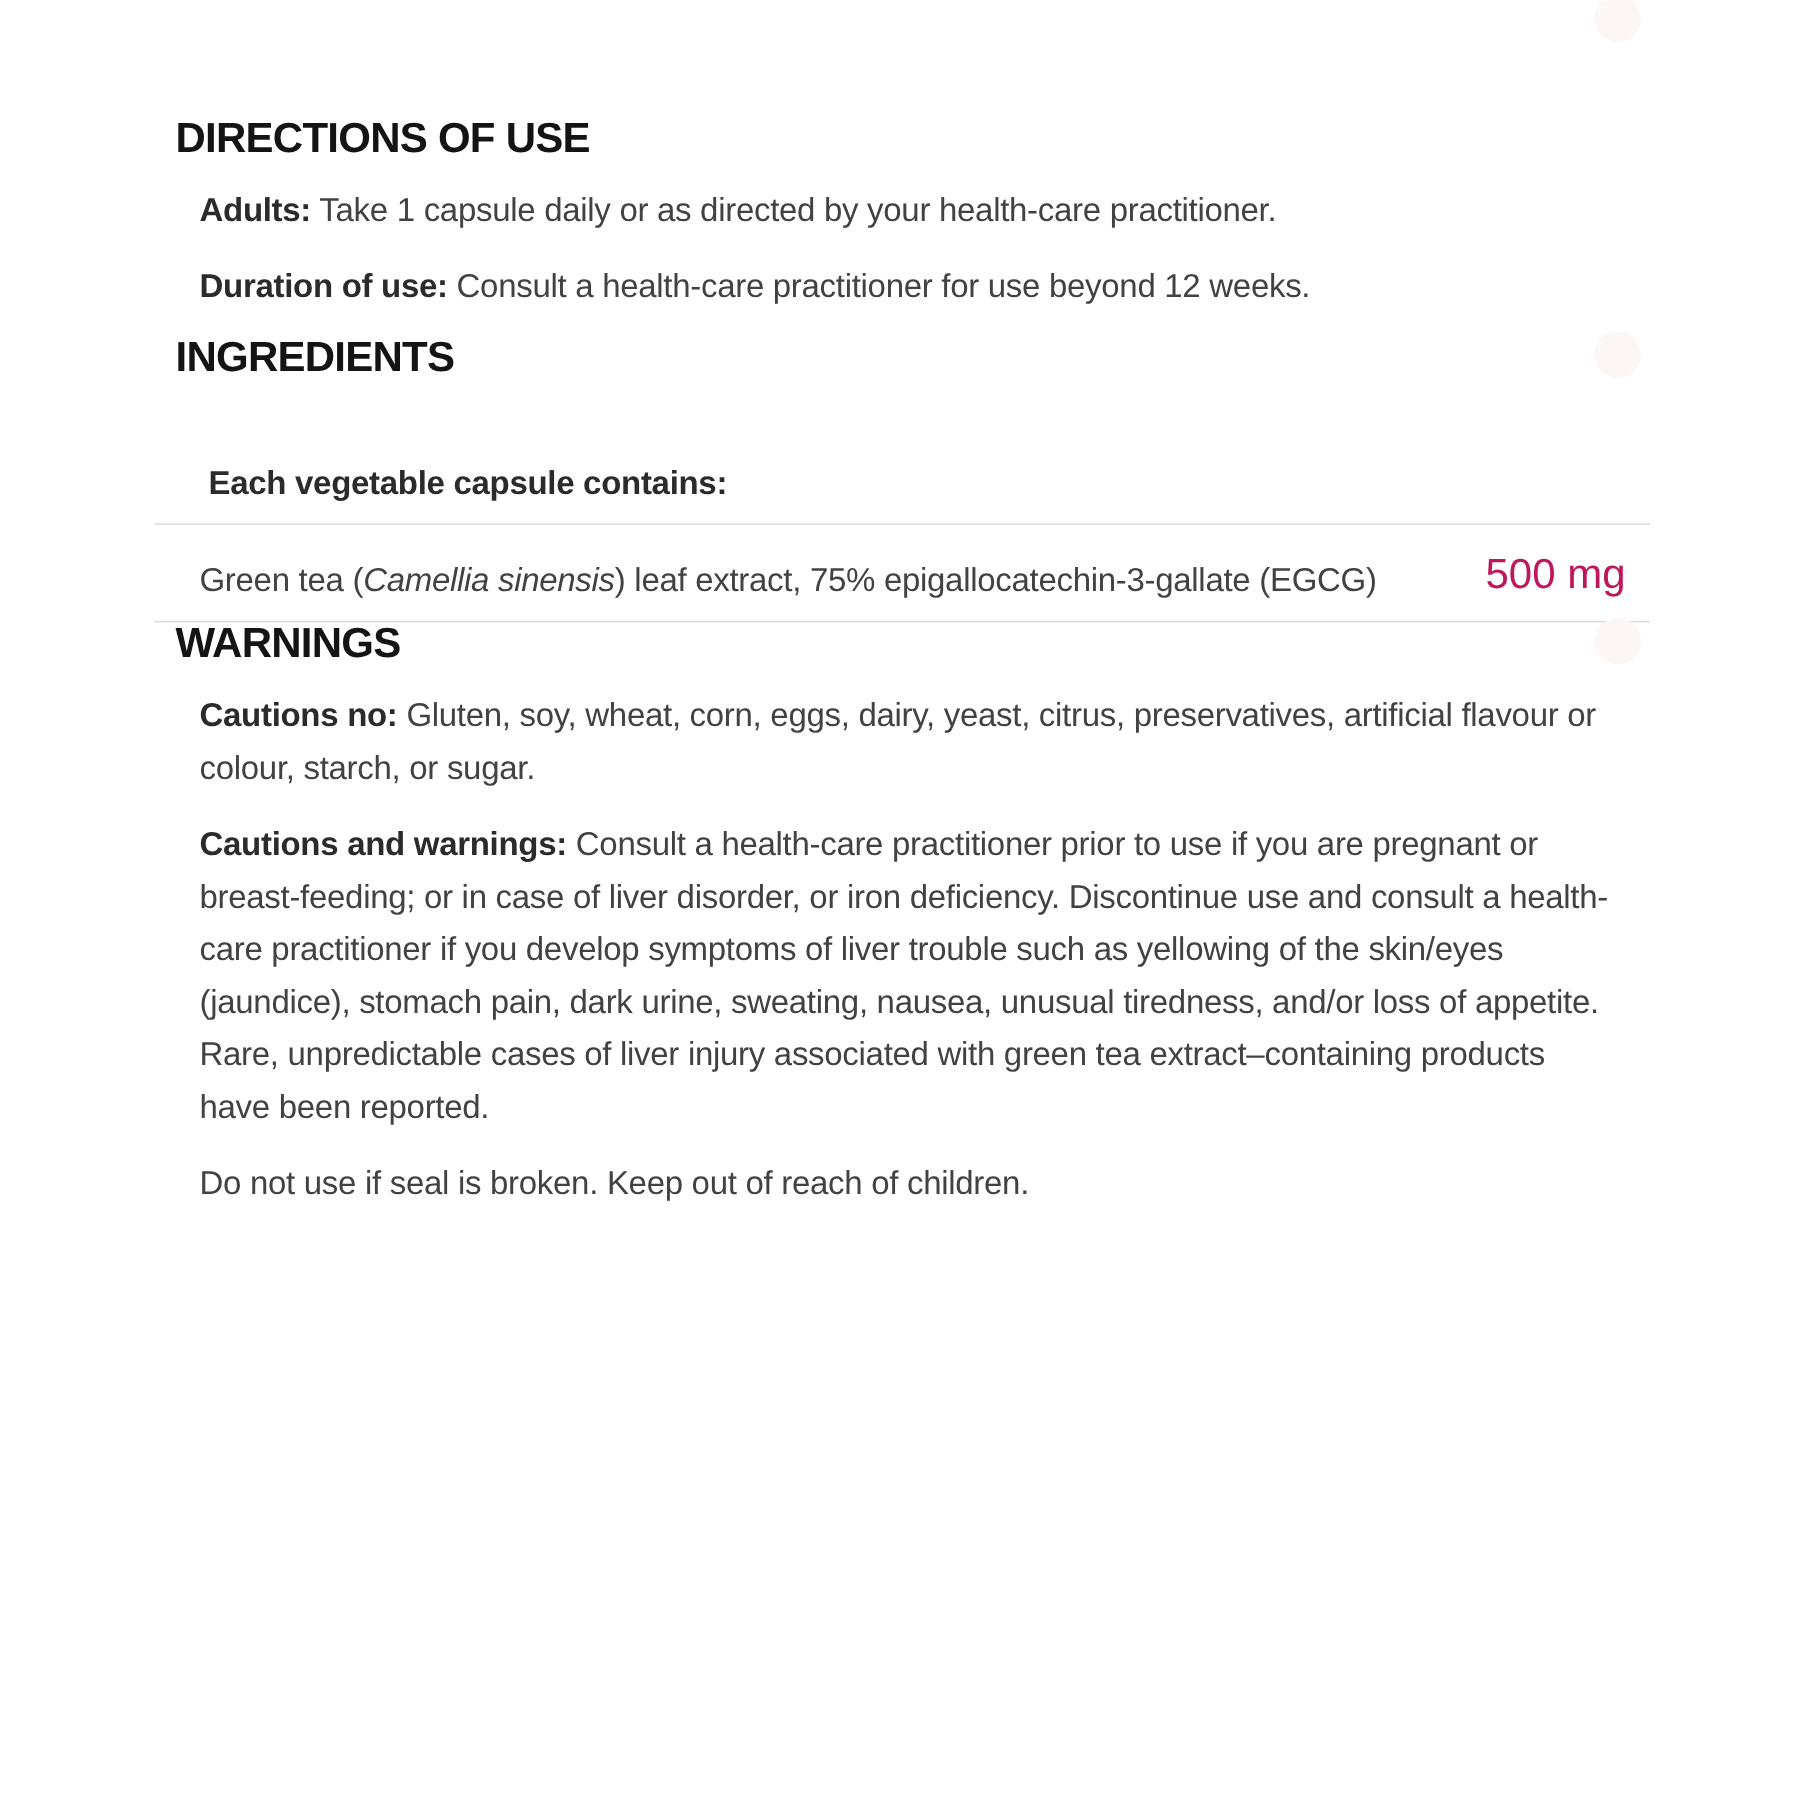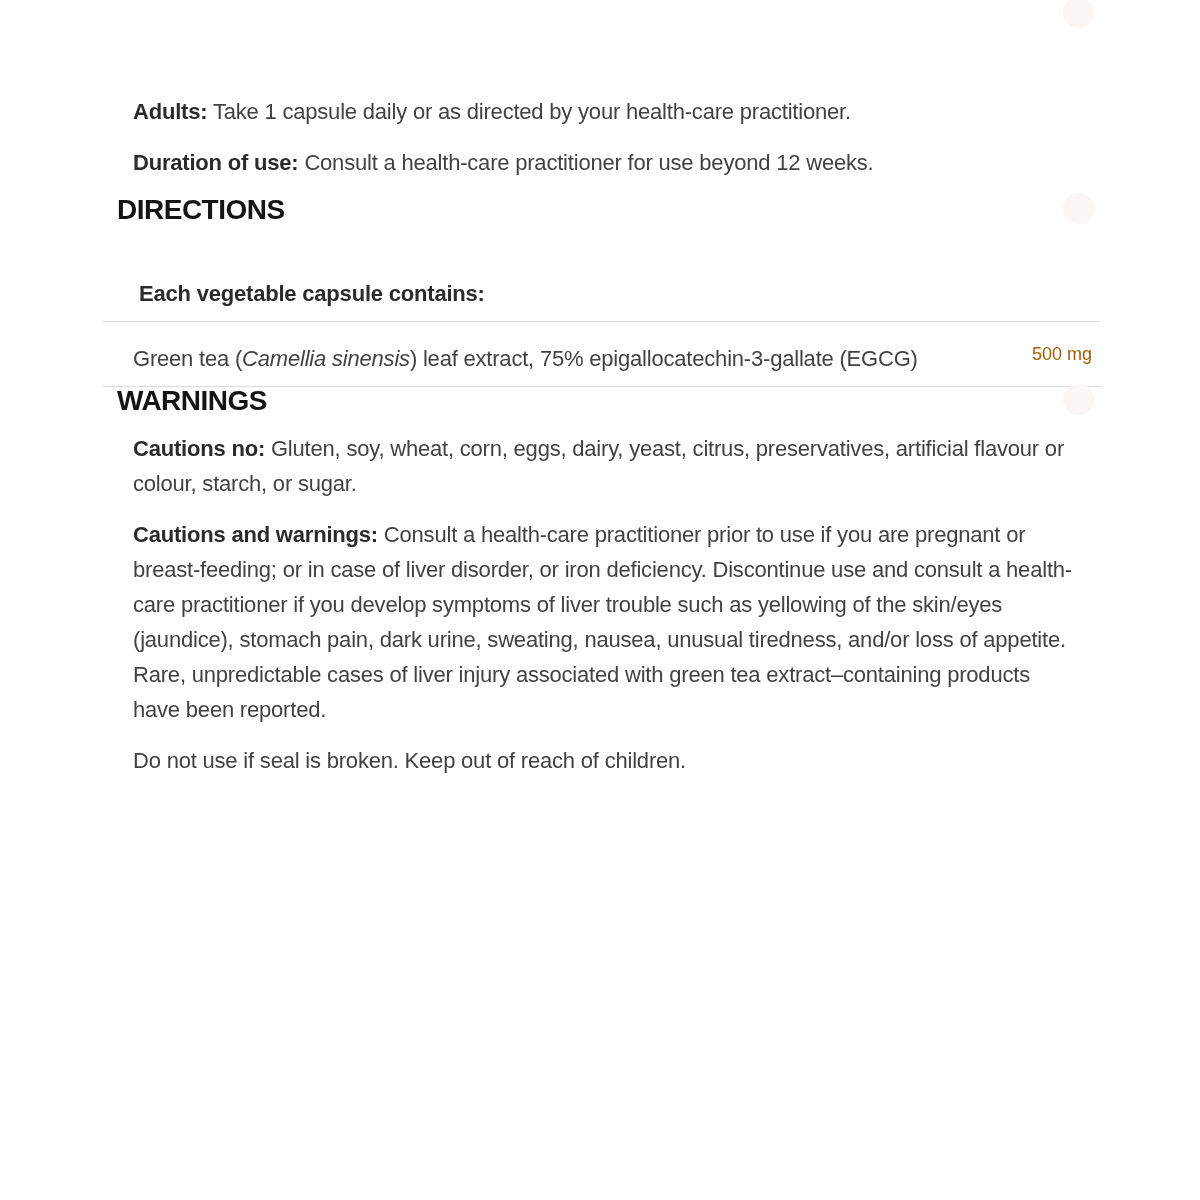--- a/index.html
+++ b/index.html
@@ -84,49 +84,50 @@
     width: 845px;
     font-size: 22px;
     line-height: 35px;
     letter-spacing: -0.2px;
     color: #424242;
   }
   .ing-name em { font-style: italic; }
   .ing-amount {
     margin: 0;
     flex: 1;
-    text-align: right;
+    text-align: center;
     white-space: nowrap;
-    font-size: 18px;
+    font-size: 28px;
     line-height: 35px;
-    color: #a16207;
+    color: #be185d;
   }
   .p-other { margin-top: 14px; }
 
   .h-warnings  { margin-top: 71px; }
   .p-contains  { margin-top: 31px; }
   .p-cautions  { margin-top: 15px; }
   .p-seal      { margin-top: 16px; }
 </style>
 </head>
 <body>
 
 <div class="page">
   <div class="content">
 
     <h2 class="section-title h-directions">
+      <span>DIRECTIONS OF USE</span>
       <span class="anchor-dot"></span>
     </h2>
 
     <p class="body p-adults"><strong>Adults:</strong><span> Take 1 capsule daily or as directed by your health-care practitioner.</span></p>
 
     <p class="body p-duration"><strong>Duration of use:</strong><span> Consult a health-care practitioner for use beyond 12 weeks.</span></p>
 
     <h2 class="section-title h-ingredients">
-      <span>DIRECTIONS</span>
+      <span>INGREDIENTS</span>
       <span class="anchor-dot"></span>
     </h2>
 
     <div class="ingredients-block">
       <p class="ing-subheading">Each vegetable capsule contains:</p>
       <div class="rule rule-top"></div>
       <div class="ing-row">
         <p class="ing-name"><span>Green tea (</span><em>Camellia sinensis</em><span>) leaf extract, 75% epigallocatechin-3-gallate (EGCG)</span></p>
         <p class="ing-amount">500 mg</p>
       </div>

